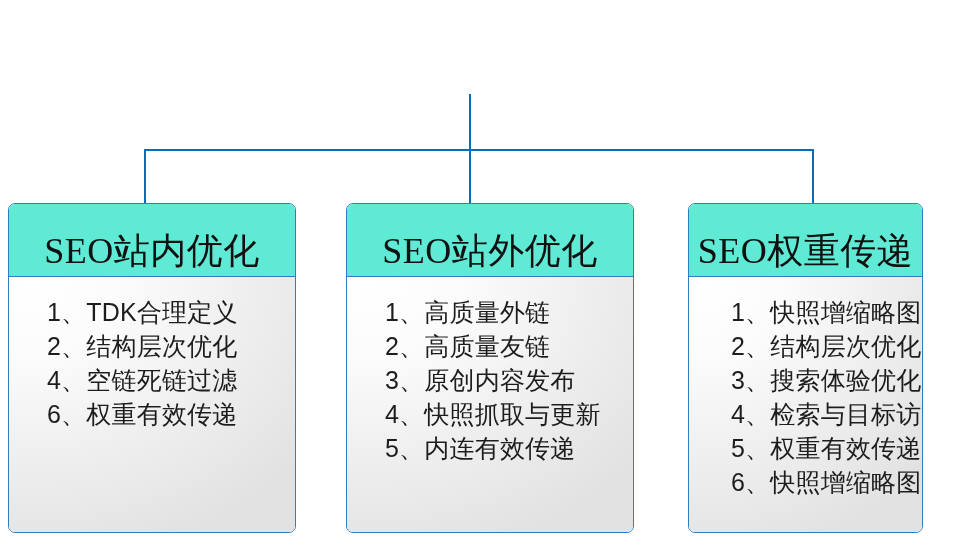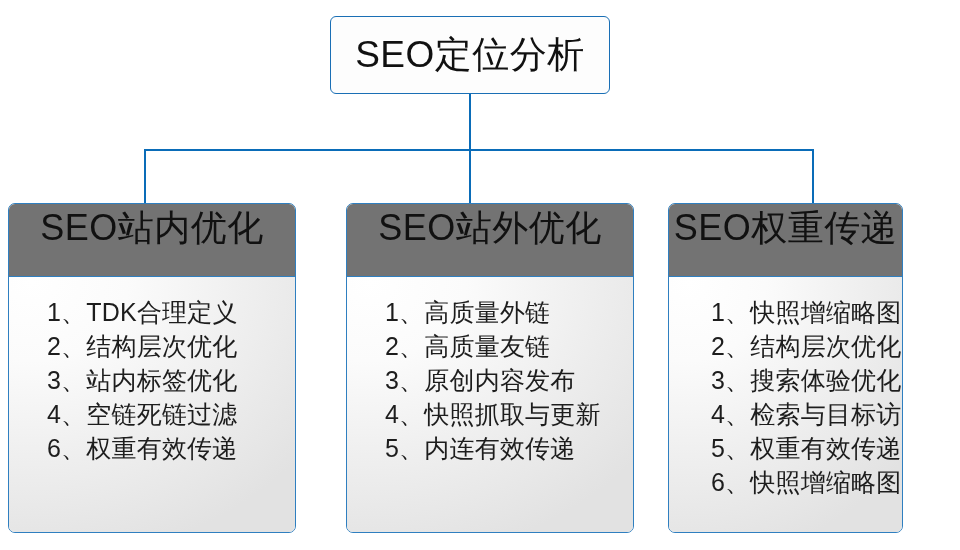--- a/index.html
+++ b/index.html
@@ -61,30 +61,31 @@
     box-sizing: border-box;
     border: 1px solid #2f7fc0;
     border-radius: 7px;
     background: #ffffff;
     overflow: hidden;
     display: flex;
     flex-direction: column;
   }
   .branch-1 { left: 8px; }
   .branch-2 { left: 346px; }
-  .branch-3 { left: 668px; width: 235px; }
+  .branch-3 { left: 688px; width: 235px; }
 
   .branch-header {
     height: 72px;
     flex: 0 0 72px;
-    background: #737373;
+    background: #5eead4;
     border-bottom: 1px solid #2f7fc0;
     display: flex;
-    align-items: flex-start;
+    align-items: flex-end;
     justify-content: center;
+    font-family: Liberation Serif, serif;
   }
   .branch-title {
     font-size: 36px;
     color: #111111;
     white-space: nowrap;
     letter-spacing: 0.5px;
   }
 
   .branch-body {
     flex: 1 1 auto;
@@ -122,40 +123,34 @@
 
     <line x1="144" y1="150" x2="814" y2="150" stroke="#0a6cb8" stroke-width="2"></line>
 
     <line x1="145" y1="150" x2="145" y2="203" stroke="#0a6cb8" stroke-width="2"></line>
 
     <line x1="470" y1="150" x2="470" y2="203" stroke="#0a6cb8" stroke-width="2"></line>
 
     <line x1="813" y1="150" x2="813" y2="203" stroke="#0a6cb8" stroke-width="2"></line>
   </svg>
 
-  <div class="root-node">
-    <span class="root-title">SEO定位分析</span>
-  </div>
 
   <div class="branch branch-1">
     <div class="branch-header">
       <span class="branch-title">SEO站内优化</span>
     </div>
     <div class="branch-body">
       <ul class="item-list">
         <li>
           <span class="item-index">1、</span><span class="item-label">TDK合理定义</span>
         </li>
         <li>
           <span class="item-index">2、</span><span class="item-label">结构层次优化</span>
         </li>
         <li>
-          <span class="item-index">3、</span><span class="item-label">站内标签优化</span>
-        </li>
-        <li>
           <span class="item-index">4、</span><span class="item-label">空链死链过滤</span>
         </li>
         <li>
           <span class="item-index">6、</span><span class="item-label">权重有效传递</span>
         </li>
       </ul>
     </div>
   </div>
 
   <div class="branch branch-2">

